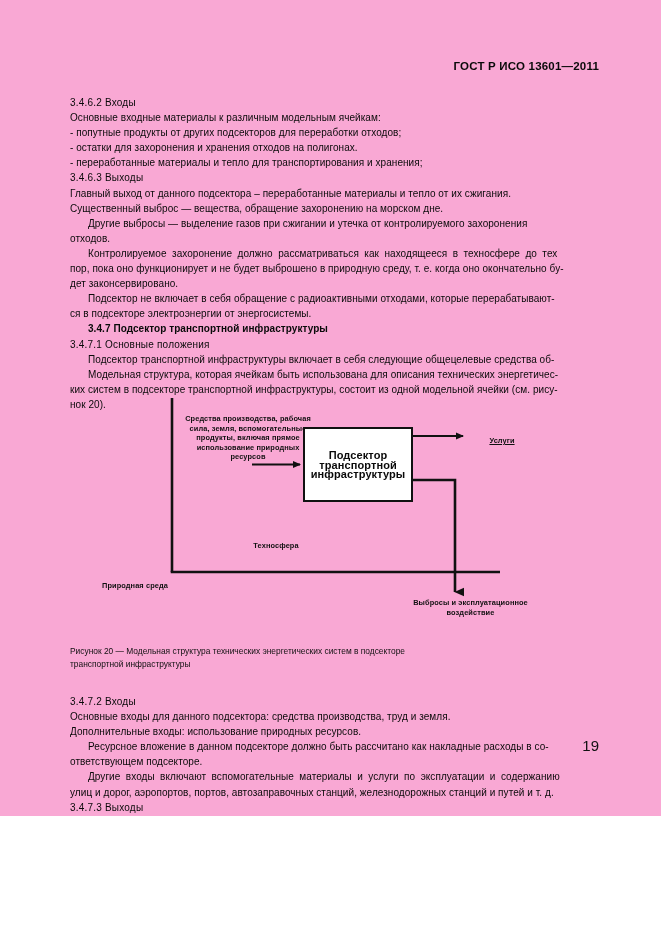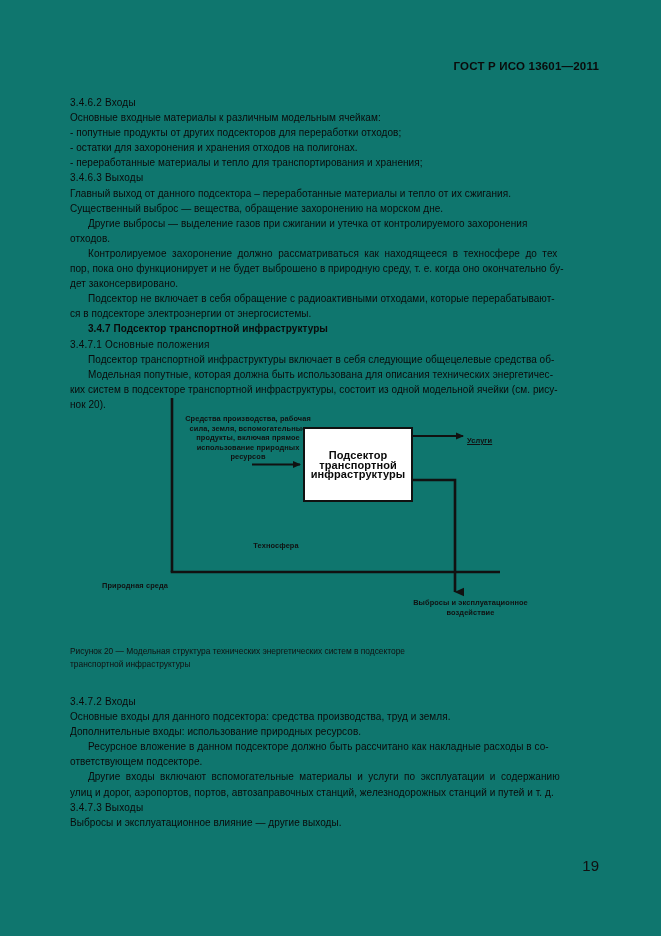--- a/index.html
+++ b/index.html
@@ -8,22 +8,22 @@
     padding: 0;
     background: #ffffff;
   }
   body {
     font-family: "Liberation Sans", sans-serif;
     color: #0a0a0a;
   }
   .page {
     position: relative;
     width: 661px;
-    height: 936px;
-    background: #0f766e;
+    height: 816px;
+    background: #f9a8d4;
     overflow: hidden;
     box-sizing: border-box;
   }
 
   
   .doc-header {
     position: absolute;
     top: 60px;
     right: 62px;
     font-size: 11.5px;
@@ -95,21 +95,21 @@
     text-align: center;
     font-size: 11px;
     font-weight: bold;
     line-height: 9.6px;
     letter-spacing: 0.1px;
   }
   .services-label {
     left: 467px;
     top: 40px;
     width: 70px;
-    text-align: left;
+    text-align: center;
     text-decoration: underline;
   }
   .emissions-label {
     left: 398px;
     top: 202px;
     width: 145px;
   }
   .technosphere-label {
     left: 216px;
     top: 145px;
@@ -177,21 +177,21 @@
     <div class="ln">дет законсервировано.</div>
 
     <div class="ln indent">Подсектор не включает в себя обращение с радиоактивными отходами, которые перерабатывают-</div>
     <div class="ln">ся в подсекторе электроэнергии от энергосистемы.</div>
 
     <div class="ln bold indent">3.4.7  Подсектор транспортной инфраструктуры</div>
     <div class="ln num-head">3.4.7.1  Основные положения</div>
 
     <div class="ln indent">Подсектор транспортной инфраструктуры включает в себя следующие общецелевые средства об-</div>
 
-    <div class="ln indent">Модельная попутные, которая должна быть использована для описания технических энергетичес-</div>
+    <div class="ln indent">Модельная структура, которая ячейкам быть использована для описания технических энергетичес-</div>
     <div class="ln">ких систем в подсекторе транспортной инфраструктуры, состоит из одной модельной ячейки (см. рису-</div>
     <div class="ln">нок 20).</div>
   </div>
 
   <div class="figure">
 
     <svg class="fig-canvas" viewBox="0 0 661 250" width="661" height="250">
       <defs>
         <marker id="arrowR" markerWidth="9" markerHeight="9" refX="7" refY="4.2" orient="auto" markerUnits="userSpaceOnUse">
           <path d="M0,0.6 L8,4.2 L0,7.8 z" fill="#111111"></path>

